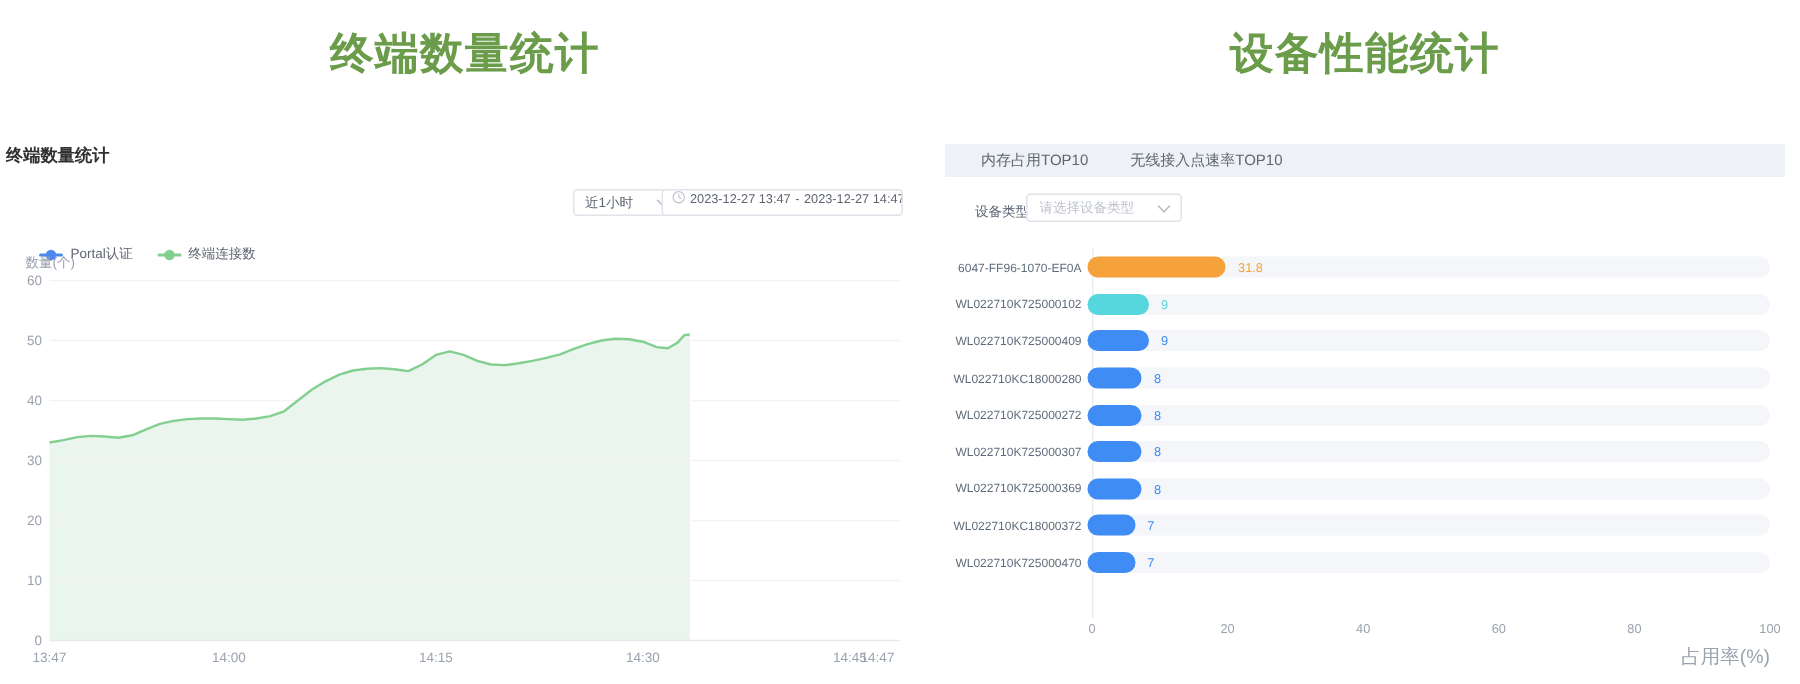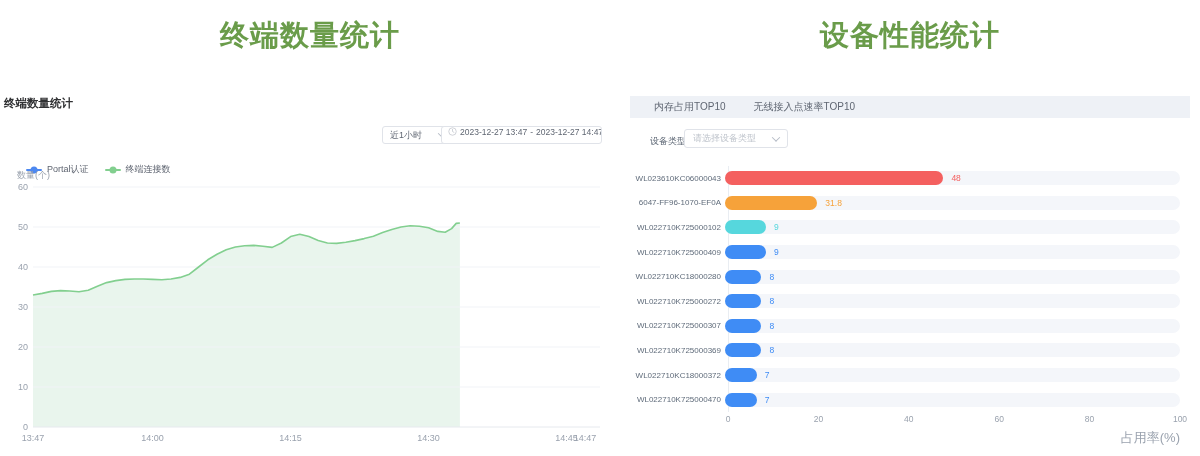--- a/index.html
+++ b/index.html
@@ -136,28 +136,20 @@
     </div>
 
   <span class="device-type-label">设备类型</span>
   <div class="device-type-select">
     <span>请选择设备类型</span>
     <span class="chevron"></span>
   </div>
 
   <div class="bars">
     <div class="axis-line"></div>
-  <div class="bar-row">
-        <div class="bar-label">WL023610KC06000043</div>
-        <div class="bar-zone">
-          <div class="bar-track"></div>
-          <div class="bar-fill" style="width: 48%; background: rgb(244, 96, 95);"></div>
-          <span class="bar-value" style="left: calc(48% + 8px); color: rgb(244, 96, 95);">48</span>
-        </div>
-      </div>
       <div class="bar-row">
         <div class="bar-label">6047-FF96-1070-EF0A</div>
         <div class="bar-zone">
           <div class="bar-track"></div>
           <div class="bar-fill" style="width: 20.3%; background: rgb(246, 162, 58);"></div>
           <span class="bar-value" style="left: calc(20.3% + 8px); color: rgb(246, 162, 58);">31.8</span>
         </div>
       </div>
       <div class="bar-row">
         <div class="bar-label">WL022710K725000102</div>

